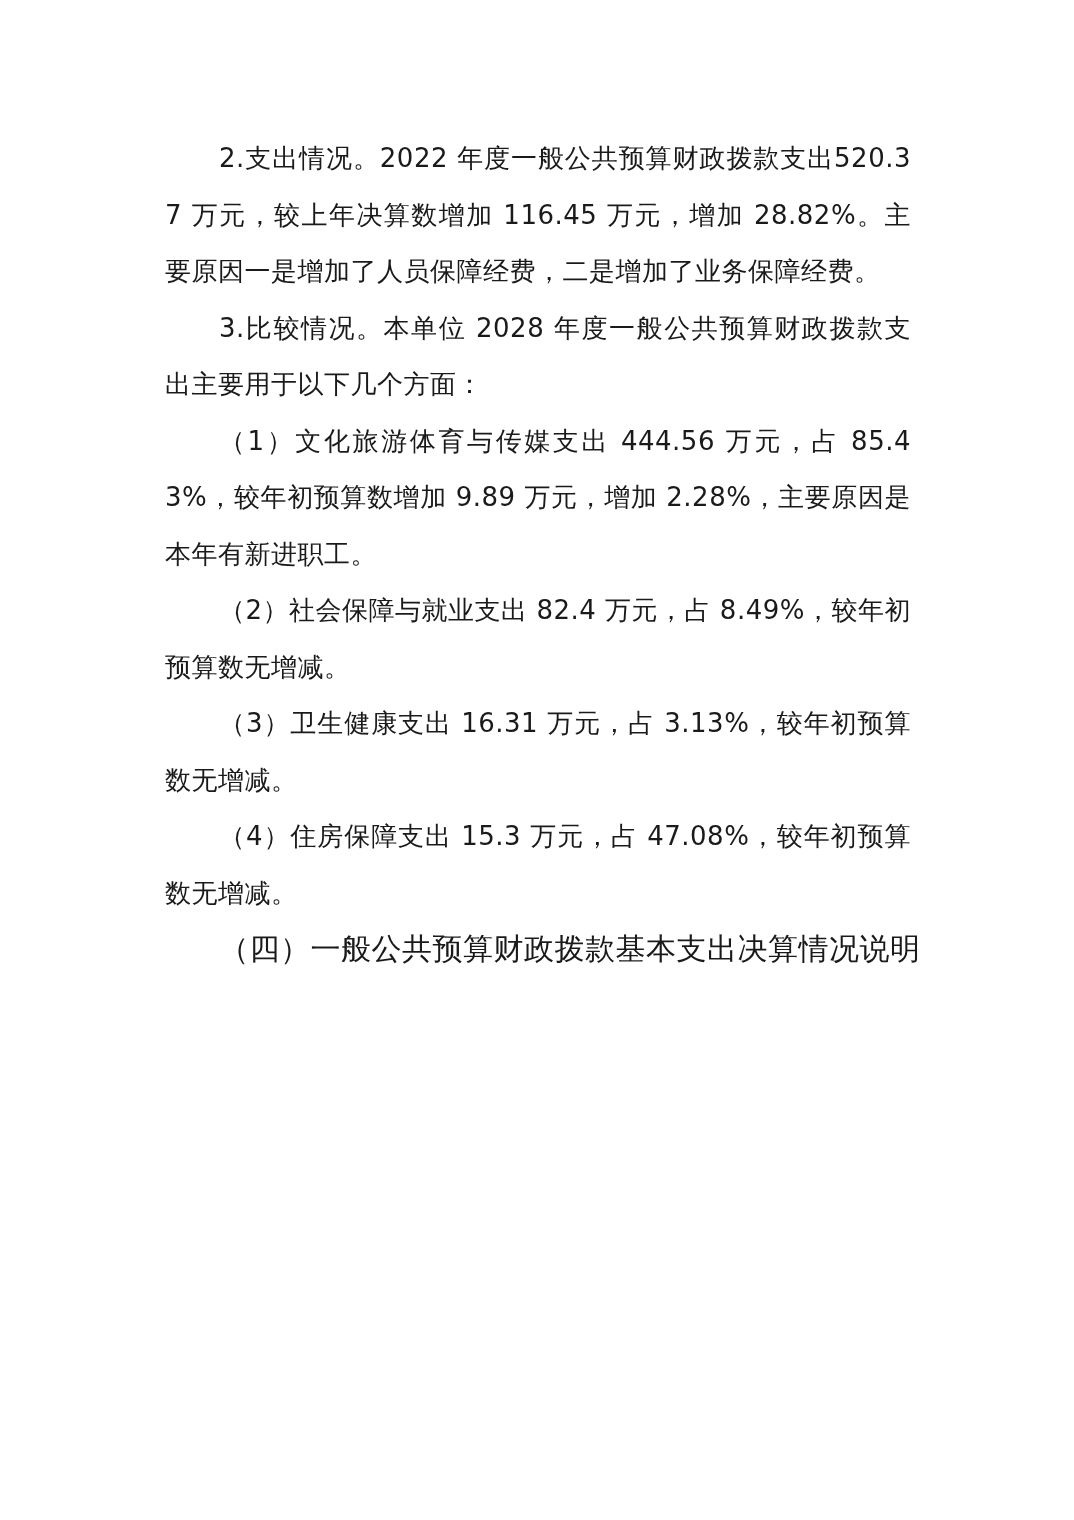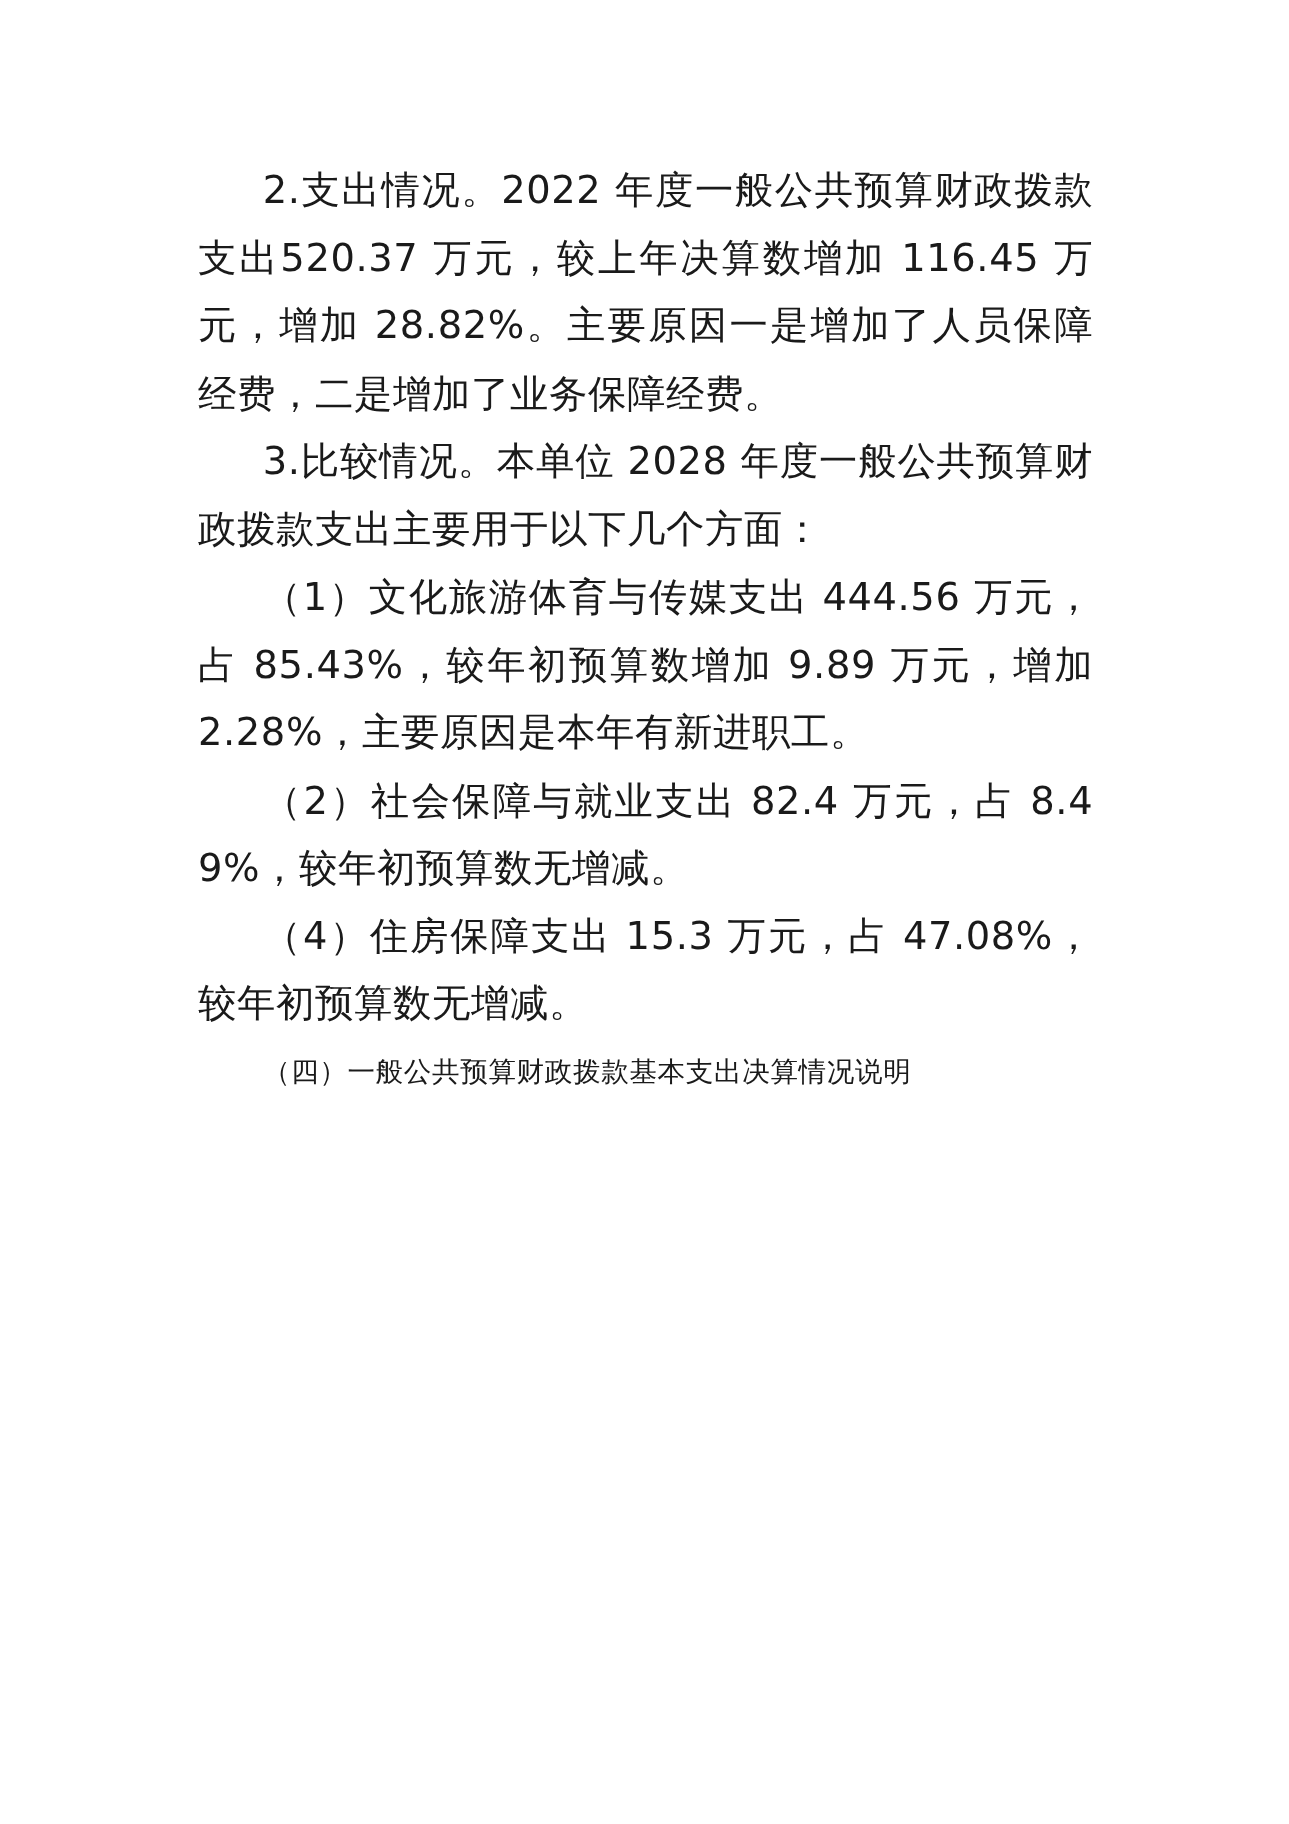--- a/index.html
+++ b/index.html
@@ -16,41 +16,42 @@
       color: #1a1a1a;
     }
     .page {
       position: absolute;
       left: 165px;
       top: 130px;
       width: 746px;
     }
     .para {
       margin: 0;
-      font-size: 32px;
+      font-size: 26px;
       line-height: 56.5px;
       text-align: justify;
       text-align-last: left;
       text-indent: 54px;
       letter-spacing: 0.5px;
       word-break: break-all;
     }
     .heading {
       margin: 0;
-      font-size: 23px;
+      font-size: 30px;
       line-height: 56.5px;
       text-indent: 54px;
       font-family: Liberation Sans, sans-serif;
       letter-spacing: 0.5px;
       white-space: nowrap;
     }
   </style>
 </head>
 <body>
 
 <div class="page">
   <p class="para">2.支出情况。2022 年度一般公共预算财政拨款支出520.37 万元，较上年决算数增加 116.45 万元，增加 28.82%。主要原因一是增加了人员保障经费，二是增加了业务保障经费。</p>
   <p class="para">3.比较情况。本单位 2028 年度一般公共预算财政拨款支出主要用于以下几个方面：</p>
   <p class="para">（1）文化旅游体育与传媒支出 444.56 万元，占 85.43%，较年初预算数增加 9.89 万元，增加 2.28%，主要原因是本年有新进职工。</p>
   <p class="para">（2）社会保障与就业支出 82.4 万元，占 8.49%，较年初预算数无增减。</p>
+  <p class="para">（3）卫生健康支出 16.31 万元，占 3.13%，较年初预算数无增减。</p>
   <p class="para">（4）住房保障支出 15.3 万元，占 47.08%，较年初预算数无增减。</p>
   <p class="heading">（四）一般公共预算财政拨款基本支出决算情况说明</p>
 </div>
 
 </body></html>

